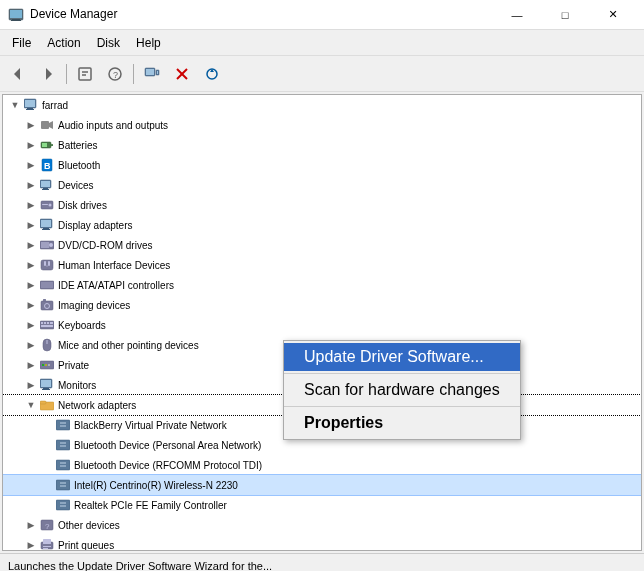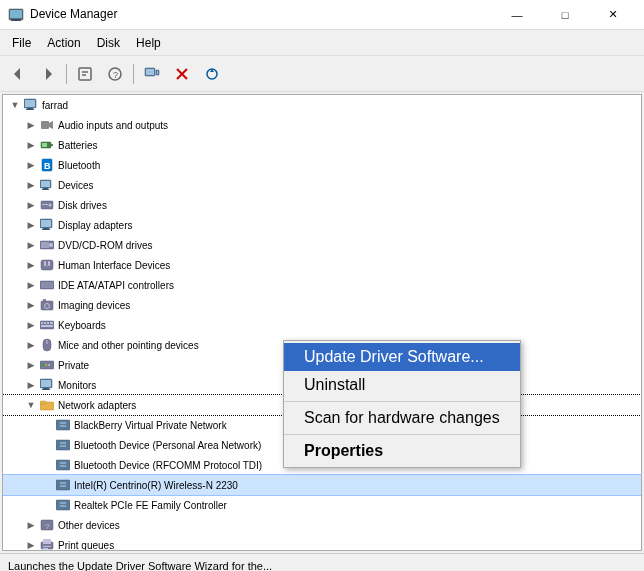--- a/index.html
+++ b/index.html
@@ -573,21 +573,20 @@
           <rect x="3" y="10" width="5" height="1" fill="#c0c0e0"></rect>
         </svg>
       </div>
       <span class="item-label">Print queues</span>
     </div>
 
   </div>
 
   <div class="context-menu">
     <div class="context-menu-item highlighted">Update Driver Software...</div>
-    <div class="context-menu-item">Uninstall</div>
     <div class="context-menu-sep"></div>
     <div class="context-menu-item">Scan for hardware changes</div>
     <div class="context-menu-sep"></div>
     <div class="context-menu-item" style="font-weight:bold;">Properties</div>
   </div>
 </div>
 
 <div class="status-bar">
   <span>Launches the Update Driver Software Wizard for the...</span>
 </div>

